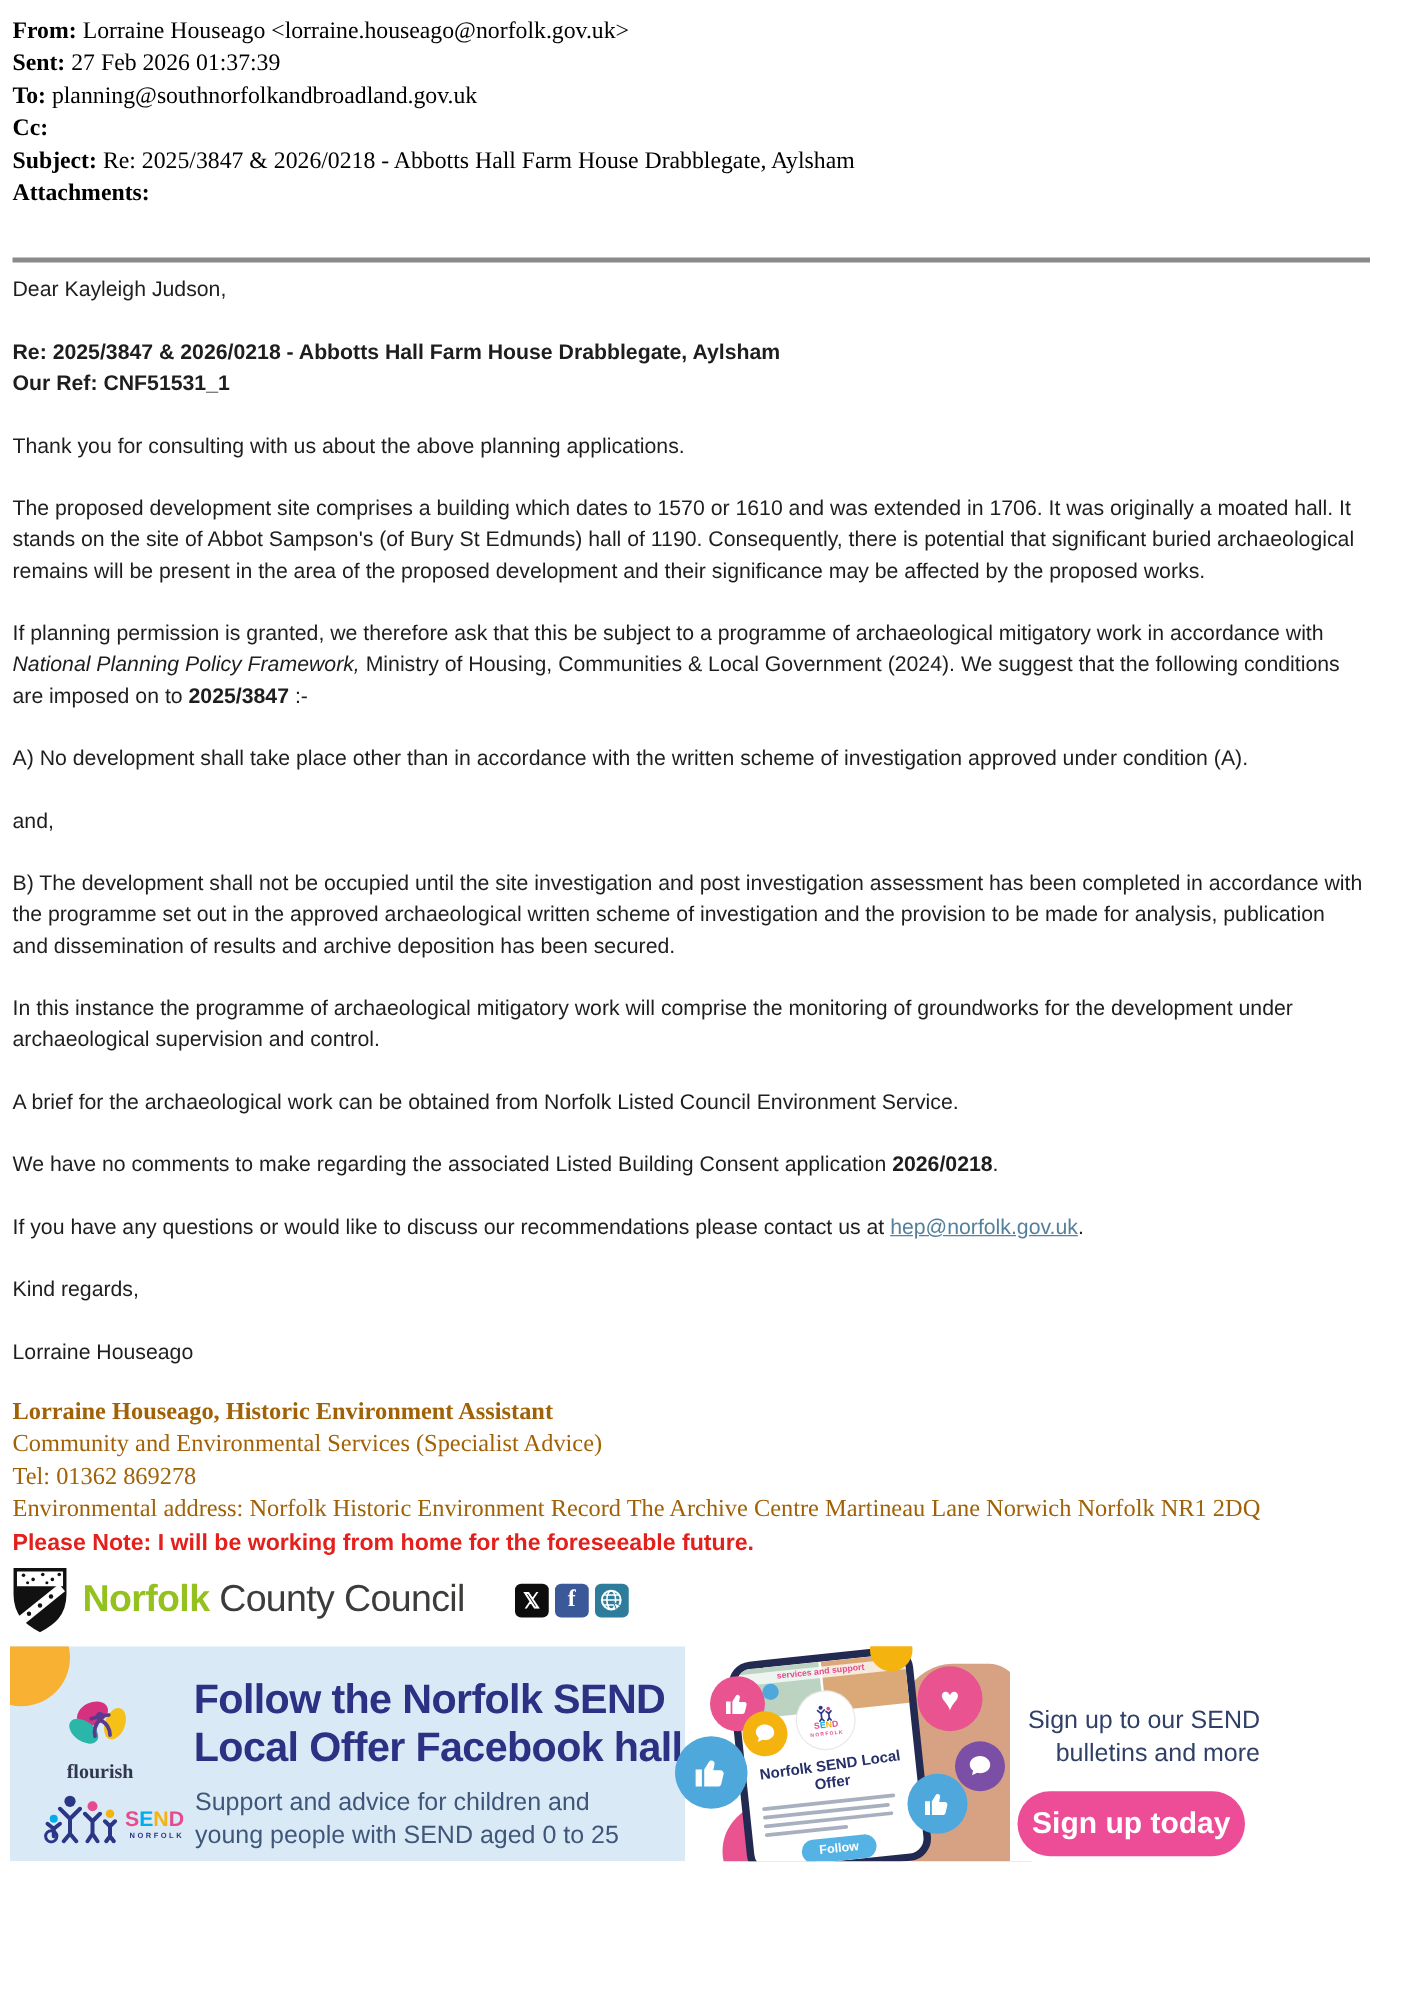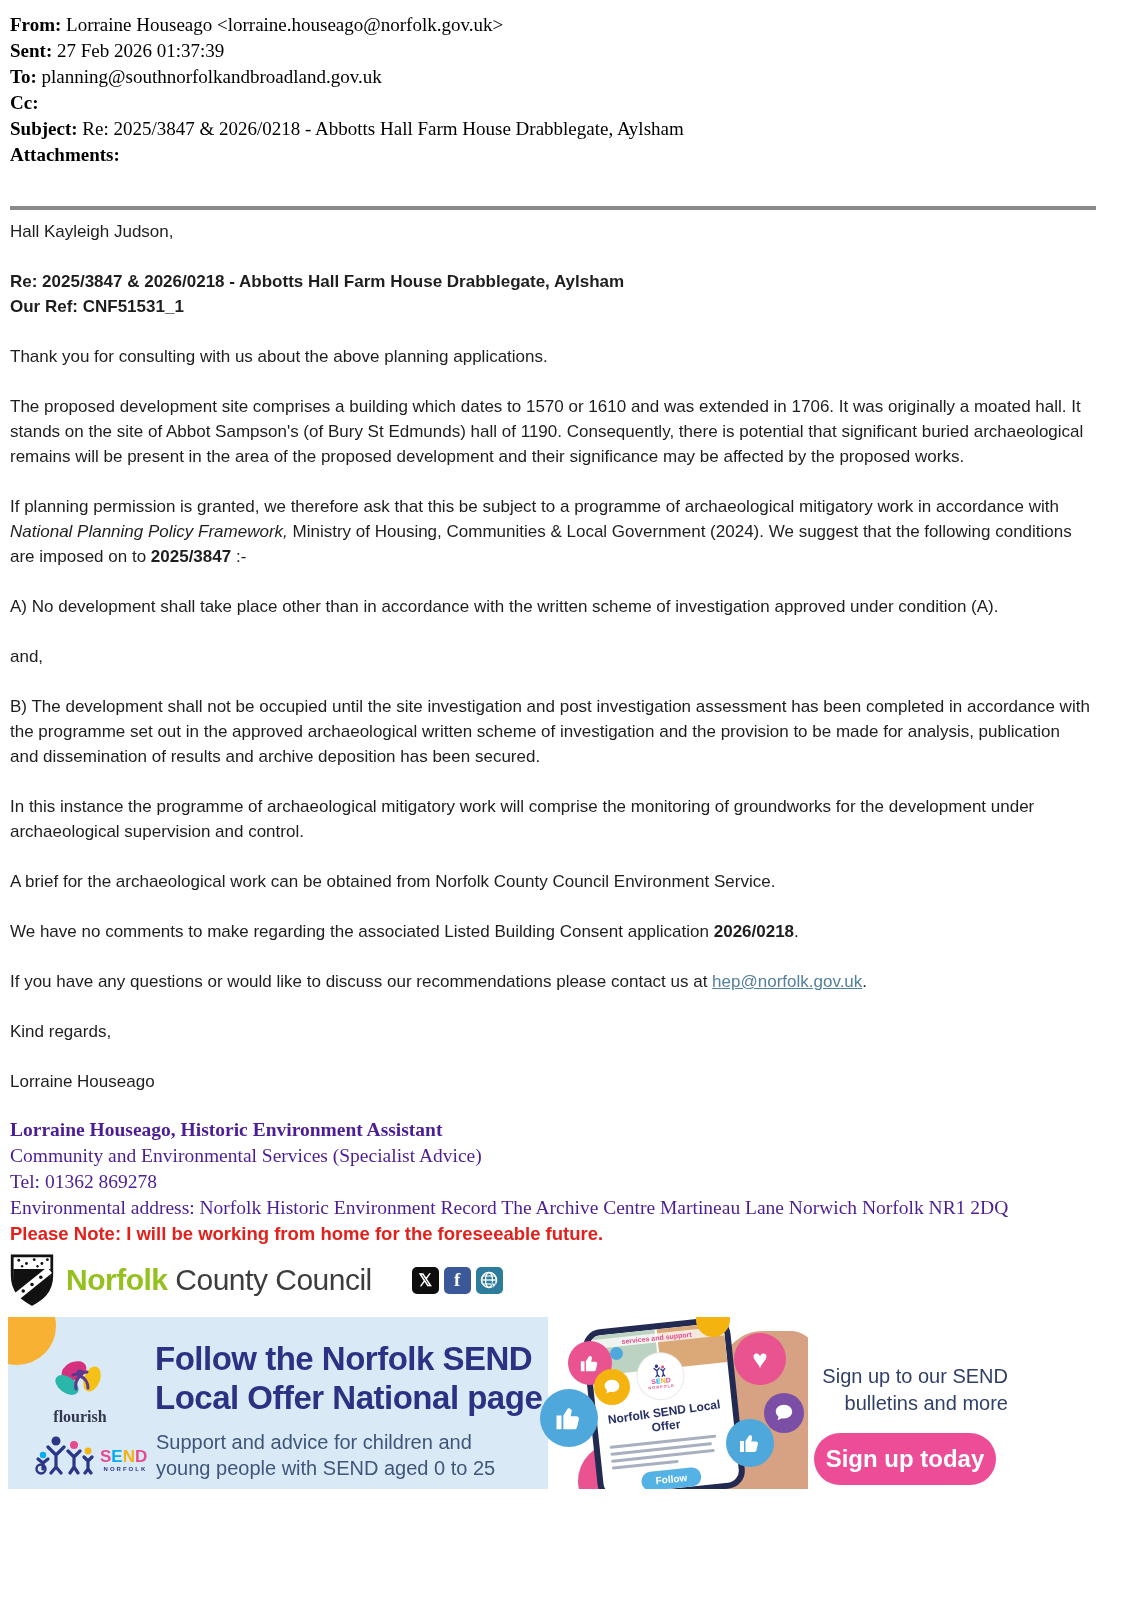--- a/index.html
+++ b/index.html
@@ -21,21 +21,21 @@
 
   
   .email-body { margin-top:9px; font-size:17px; line-height:25px; width:1080px; }
   .email-body p { margin:0 0 25px 0; }
   .email-body .bold-block { font-weight:bold; }
   .email-body b { font-weight:bold; }
   .email-body i { font-style:italic; }
   a.mail-link { color:#55809c; text-decoration:underline; cursor:pointer; }
 
   
-  .signature { font-family:"Liberation Serif", serif; font-size:19.5px; line-height:26px; color:#4c1d95; width:1080px; margin-top:-2px; }
+  .signature { font-family:"Liberation Serif", serif; font-size:19.5px; line-height:26px; color:#a16207; width:1080px; margin-top:-2px; }
   .sig-name { font-weight:bold; }
   .red-note { font-family:"Liberation Sans", sans-serif; font-size:18.5px; font-weight:bold; color:#e3201b; line-height:26px; }
 
   
   .logo-row { display:flex; align-items:center; margin-top:5px; height:56px; }
   .shield { width:44px; height:54px; flex:0 0 auto; }
   .council-name { margin-left:12px; font-size:30px; letter-spacing:-0.5px; white-space:nowrap; }
   .council-green { color:#95c11f; font-weight:bold; }
   .council-rest { color:#3c3c3b; font-weight:normal; }
   .social-row { display:flex; gap:5px; margin-left:40px; }
@@ -96,42 +96,42 @@
     <div class="hrow"><span class="hlabel">Sent:</span><span class="hval"> 27 Feb 2026 01:37:39</span></div>
     <div class="hrow"><span class="hlabel">To:</span><span class="hval"> planning@southnorfolkandbroadland.gov.uk</span></div>
     <div class="hrow"><span class="hlabel">Cc:</span><span class="hval"></span></div>
     <div class="hrow"><span class="hlabel">Subject:</span><span class="hval"> Re: 2025/3847 &amp; 2026/0218 - Abbotts Hall Farm House Drabblegate, Aylsham</span></div>
     <div class="hrow"><span class="hlabel">Attachments:</span><span class="hval"></span></div>
   </div>
 
   <hr class="divider">
 
   <div class="email-body">
-    <p>Hall Kayleigh Judson,</p>
+    <p>Dear Kayleigh Judson,</p>
 
     <p class="bold-block">
       <span>Re: 2025/3847 &amp; 2026/0218 - Abbotts Hall Farm House Drabblegate, Aylsham</span><br>
       <span>Our Ref: CNF51531_1</span>
     </p>
 
     <p>Thank you for consulting with us about the above planning applications.</p>
 
     <p>The proposed development site comprises a building which dates to 1570 or 1610 and was extended in 1706. It was originally a moated hall. It stands on the site of Abbot Sampson's (of Bury St Edmunds) hall of 1190. Consequently, there is potential that significant buried archaeological remains will be present in the area of the proposed development and their significance may be affected by the proposed works.</p>
 
     <p><span>If planning permission is granted, we therefore ask that this be subject to a programme of archaeological mitigatory work in accordance with </span><i>National Planning Policy Framework,</i><span> Ministry of Housing, Communities &amp; Local Government (2024). We suggest that the following conditions are imposed on to </span><b>2025/3847</b><span> :-</span></p>
 
     <p>A) No development shall take place other than in accordance with the written scheme of investigation approved under condition (A).</p>
 
     <p>and,</p>
 
     <p>B) The development shall not be occupied until the site investigation and post investigation assessment has been completed in accordance with the programme set out in the approved archaeological written scheme of investigation and the provision to be made for analysis, publication and dissemination of results and archive deposition has been secured.</p>
 
     <p>In this instance the programme of archaeological mitigatory work will comprise the monitoring of groundworks for the development under archaeological supervision and control.</p>
 
-    <p>A brief for the archaeological work can be obtained from Norfolk County Council Environment Service.</p>
+    <p>A brief for the archaeological work can be obtained from Norfolk Listed Council Environment Service.</p>
 
     <p><span>We have no comments to make regarding the associated Listed Building Consent application </span><b>2026/0218</b><span>.</span></p>
 
     <p><span>If you have any questions or would like to discuss our recommendations please contact us at </span><a class="mail-link">hep@norfolk.gov.uk</a><span>.</span></p>
 
     <p>Kind regards,</p>
 
     <p>Lorraine Houseago</p>
   </div>
 
@@ -212,21 +212,21 @@
           <circle cx="7" cy="36" r="4.5" fill="none" stroke="#2b3687" stroke-width="2.4"></circle>
         </svg>
         <div class="send-word">
           <span class="L" style="color:#e64b8d">S</span><span class="L" style="color:#00aeef">E</span><span class="L" style="color:#f5b30f">N</span><span class="L" style="color:#e64b8d">D</span>
           <div class="send-sub">NORFOLK</div>
         </div>
       </div>
 
       <div class="b-head">
         <div>Follow the Norfolk SEND</div>
-        <div>Local Offer National page</div>
+        <div>Local Offer Facebook hall</div>
       </div>
       <div class="b-sub">
         <div>Support and advice for children and</div>
         <div>young people with SEND aged 0 to 25</div>
       </div>
     </div>
 
     <div class="b-photo">
       <div class="hand"></div>
 

